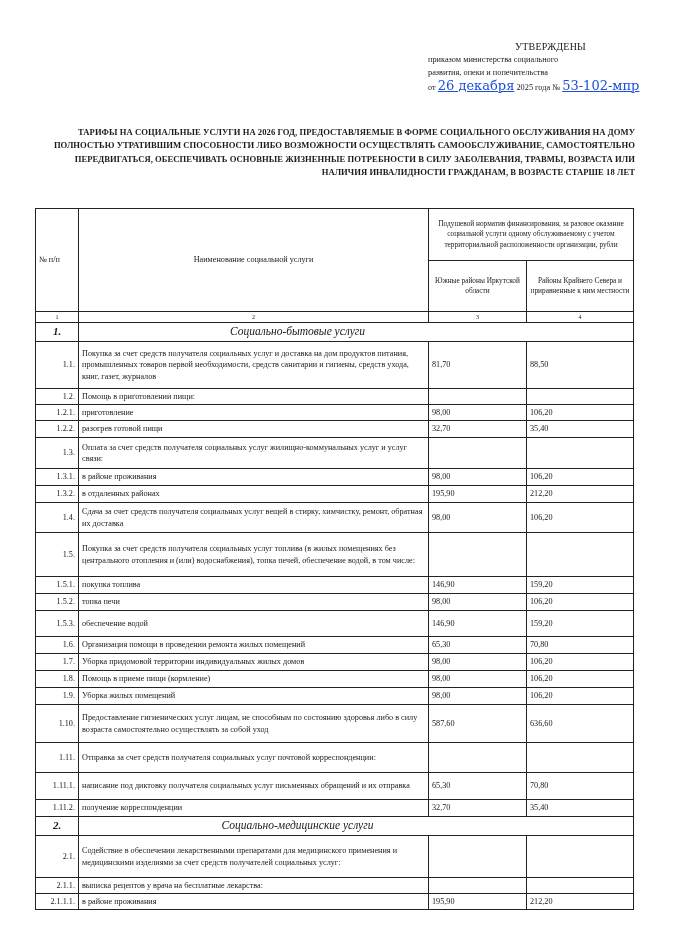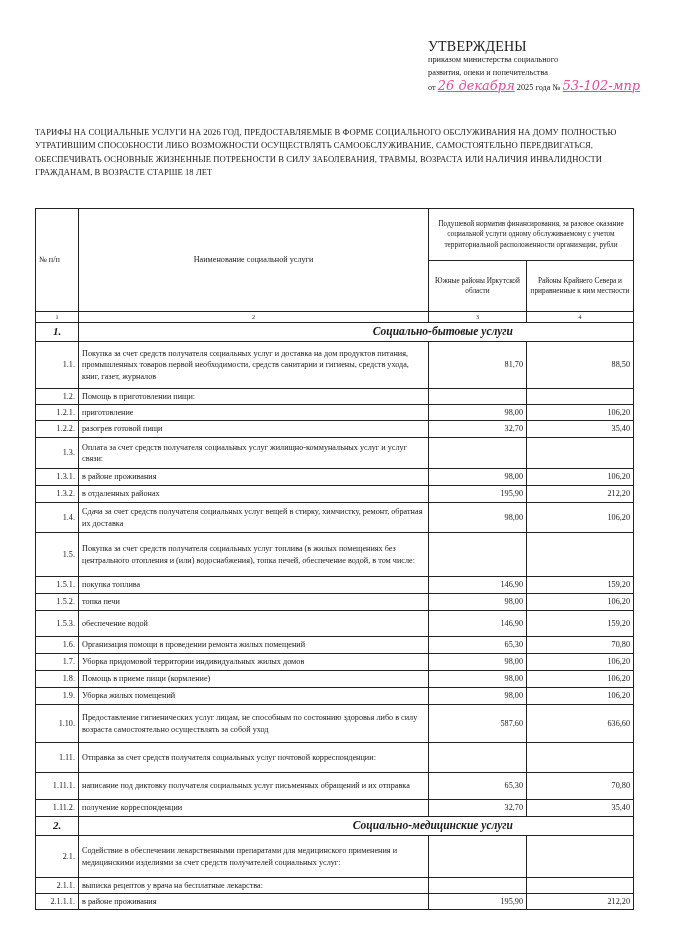--- a/index.html
+++ b/index.html
@@ -1,33 +1,33 @@
 <!DOCTYPE html>
 <html><head>
 <meta charset="utf-8">
 <style>
   html, body { margin:0; padding:0; background:#ffffff; }
   body { width:673px; height:951px; position:relative; overflow:hidden;
          font-family:"Liberation Serif","DejaVu Serif",serif; color:#1a1a1a; }
   .approval { position:absolute; left:428px; top:40px; width:245px; font-size:8.3px; line-height:13px; }
-  .approval .hdr { font-size:14px; letter-spacing:0.2px; }
+  .approval .hdr { font-size:10px; letter-spacing:0.2px;text-align:center; }
   .approval .dateline { font-size:8.3px; white-space:nowrap; }
-  .approval .hand { font-family:"DejaVu Serif",serif; font-style:italic; font-size:13px; color:#ec4899;
+  .approval .hand { font-family:"DejaVu Serif",serif; font-size:13px; color:#1d4ed8;
                     text-decoration:underline; text-decoration-thickness:1px; }
-  .title { position:absolute; left:35px; top:126px; width:600px; text-align:left;
-           font-weight:normal; font-size:8.6px; line-height:13.3px; letter-spacing:0.05px; }
+  .title { position:absolute; left:35px; top:126px; width:600px; text-align:right;
+           font-weight:bold; font-size:8.6px; line-height:13.3px; letter-spacing:0.05px; }
   table.tariffs { position:absolute; left:35px; top:208px; width:598px; border-collapse:collapse;
                   table-layout:fixed; font-size:8.2px; line-height:11.5px; }
   table.tariffs td { border:1px solid #222; padding:1px 3px; vertical-align:middle; overflow:hidden; }
   td.num { text-align:right; }
-  td.val { text-align:right; padding-right:3px; }
+  td.val { padding-right:3px; }
   td.head-center { text-align:center; }
   td.colnum { text-align:center; font-size:6px; line-height:8px; padding:0; }
   td.section-num { text-align:center; font-weight:bold; font-style:italic; font-size:11px; }
-  td.section-title { text-align:right; font-weight:bold; font-style:italic; font-size:11.5px; }
+  td.section-title { text-align:center; font-weight:normal; font-style:italic; font-size:11.5px; }
 </style>
 </head>
 <body>
 
 <div class="approval">
   <div class="hdr">УТВЕРЖДЕНЫ</div>
   <div>приказом министерства социального</div>
   <div>развития, опеки и попечительства</div>
   <div class="dateline">
     <span>от</span>

